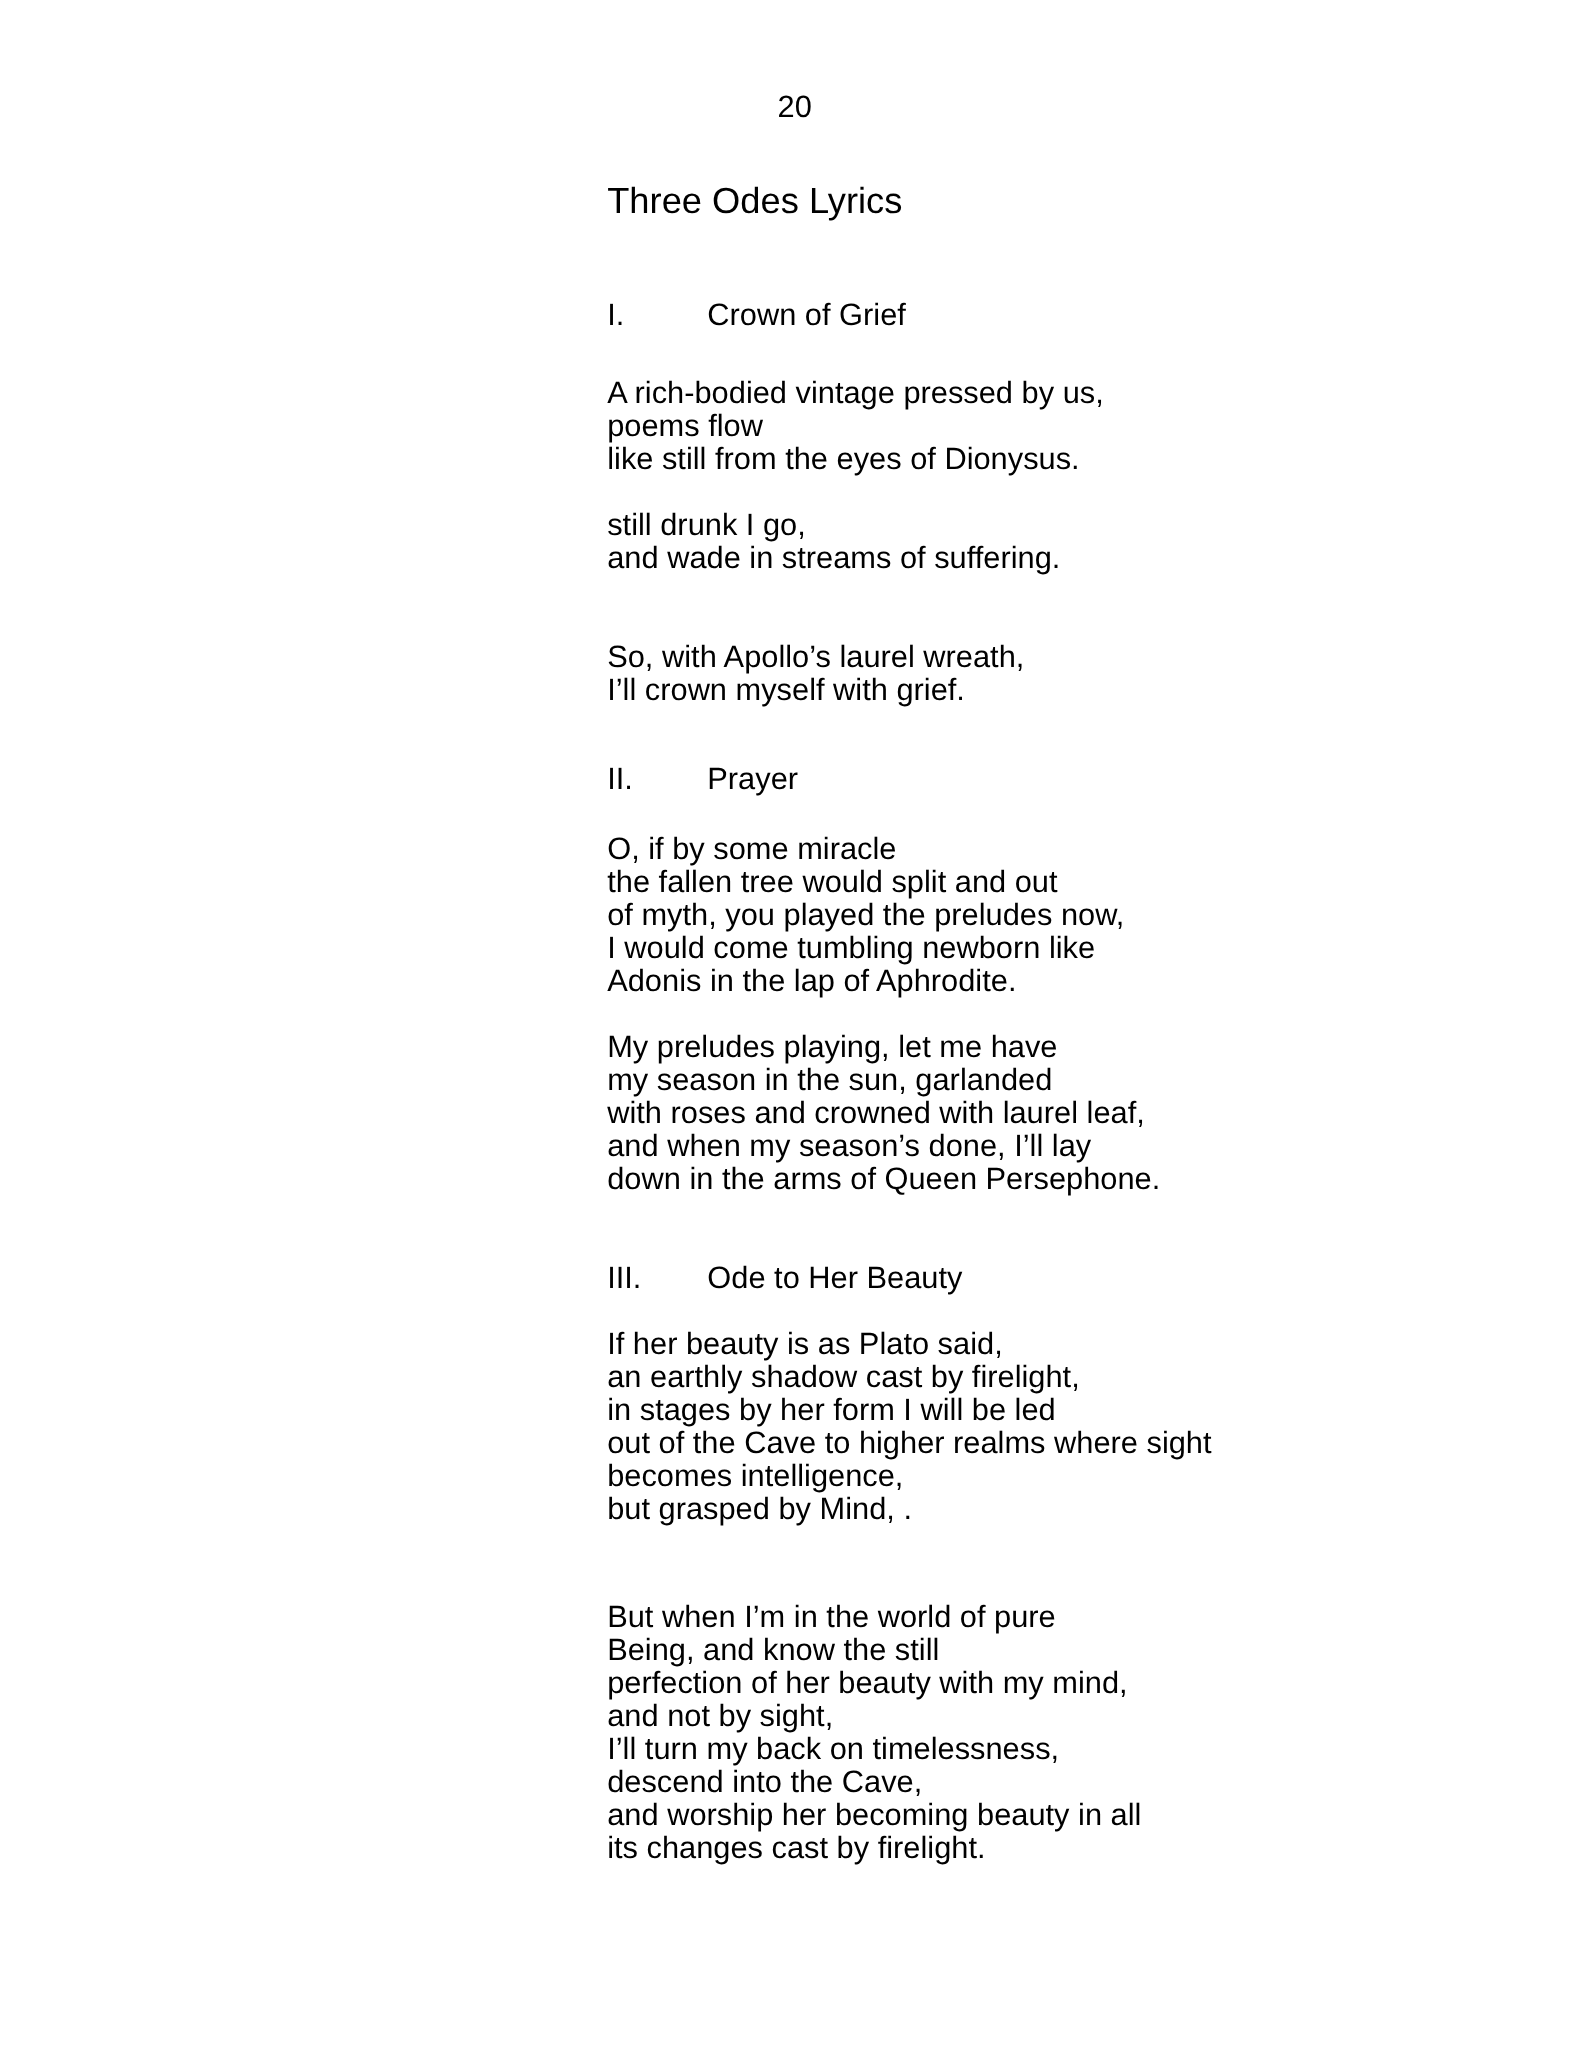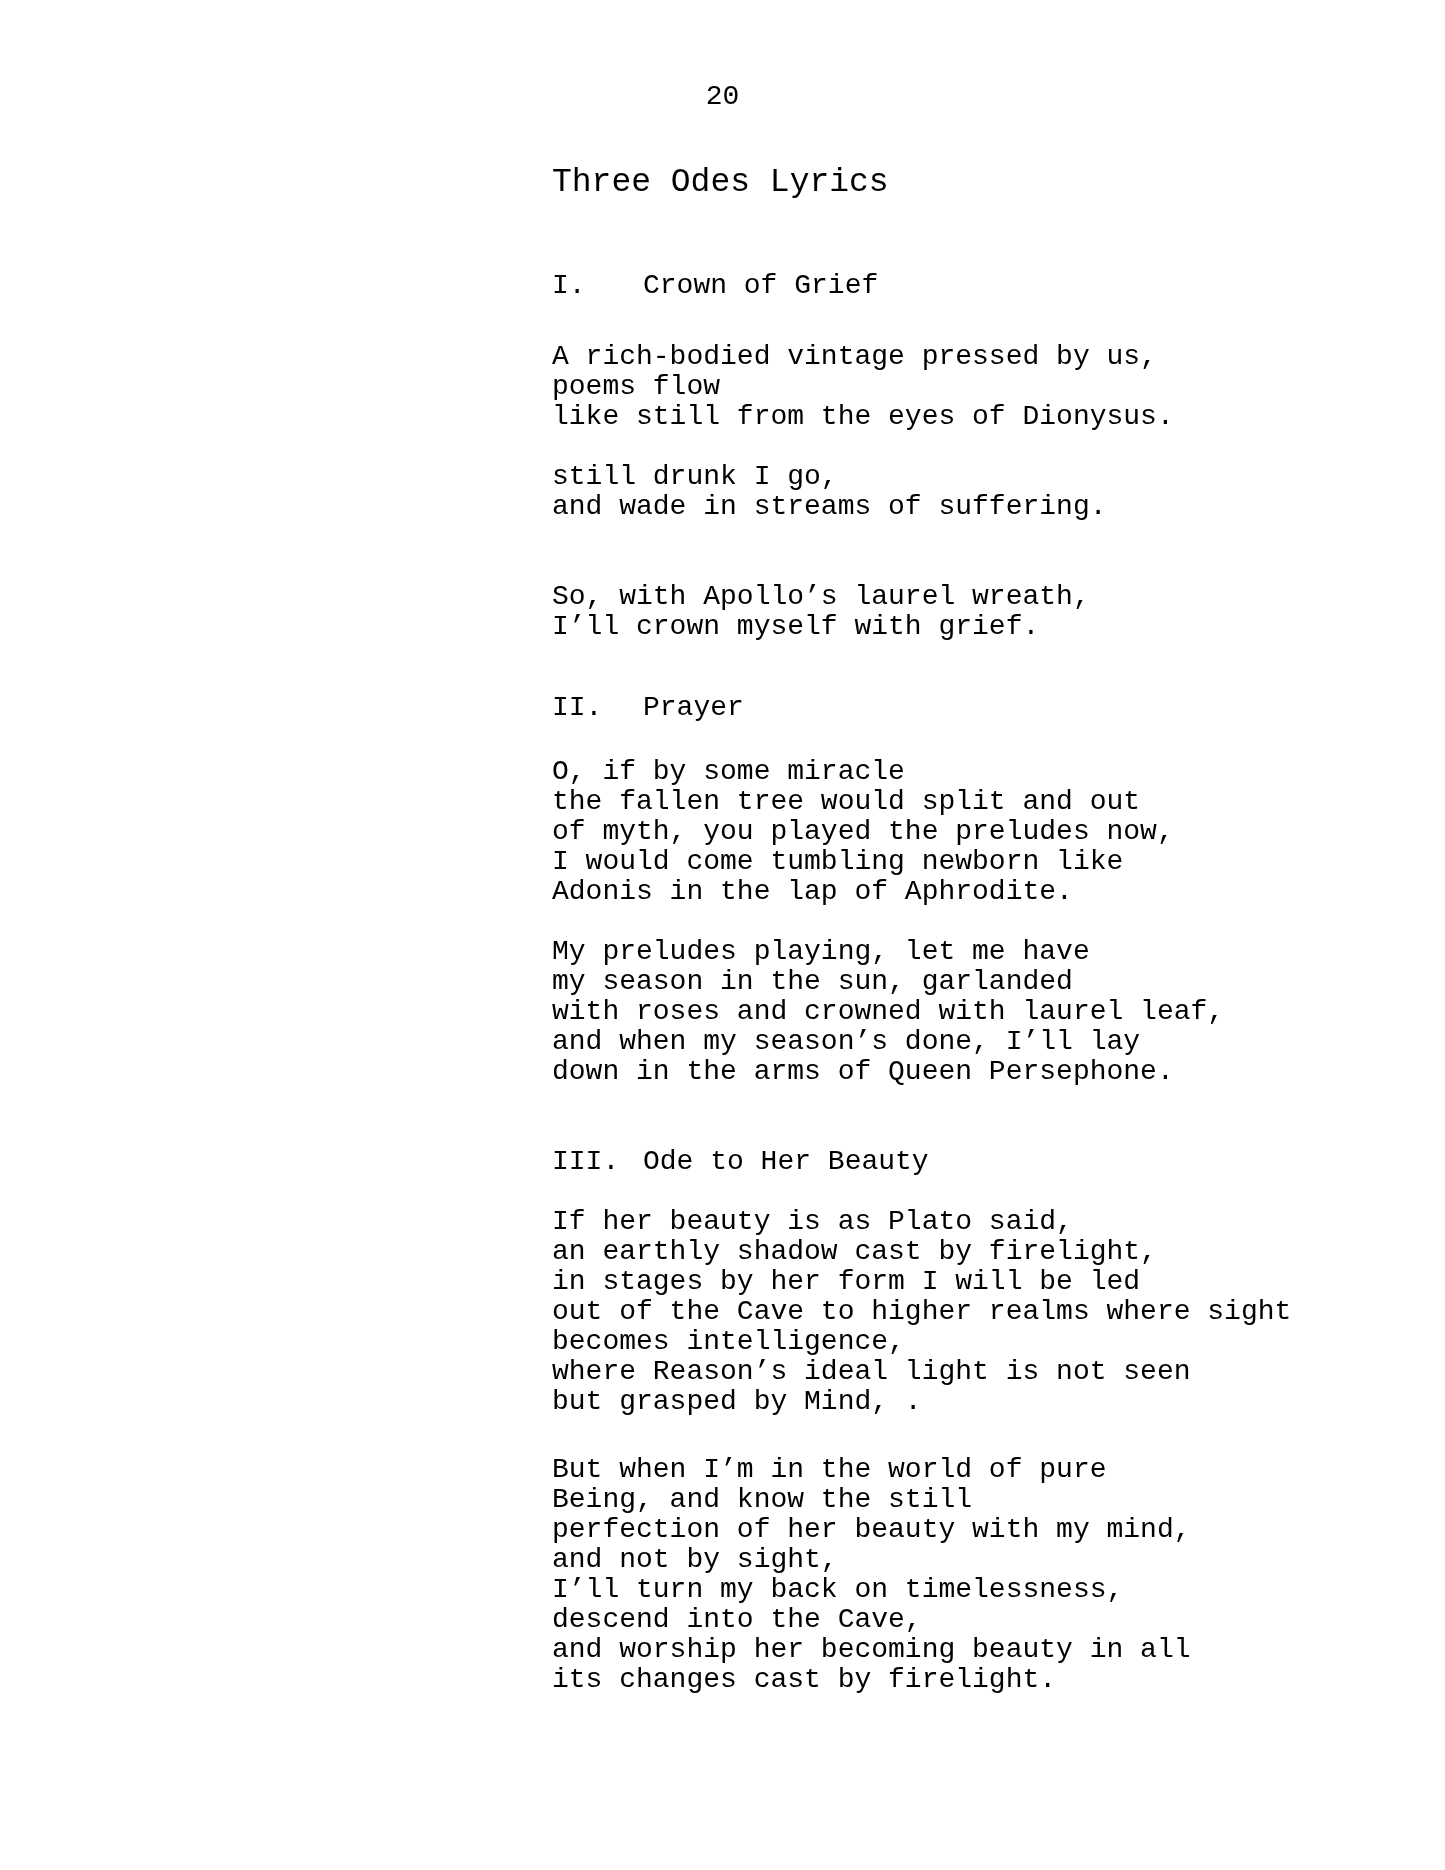--- a/index.html
+++ b/index.html
@@ -6,21 +6,21 @@
     margin: 0;
     padding: 0;
     background: #ffffff;
   }
   .page {
     position: relative;
     width: 1445px;
     height: 1706px;
     background: #ffffff;
     color: #000000;
-    font-family: Liberation Mono, monospace;
+    font-family: Liberation Sans, sans-serif;
     overflow: hidden;
   }
   .page-number {
     position: absolute;
     top: 82px;
     left: 0;
     width: 100%;
     text-align: center;
     font-size: 28px;
     line-height: 30px;
@@ -109,21 +109,20 @@
 
   <div class="sec-head" id="sec3-head">
     <span class="numeral">III.</span><span class="sec-title">Ode to Her Beauty</span>
   </div>
   <div class="stanza" id="sec3-stanza1">
     <div class="line">If her beauty is as Plato said,</div>
     <div class="line">an earthly shadow cast by firelight,</div>
     <div class="line">in stages by her form I will be led</div>
     <div class="line">out of the Cave to higher realms where sight</div>
     <div class="line">becomes intelligence,</div>
-    <div class="line">where Reason’s ideal light is not seen</div>
     <div class="line">but grasped by Mind, .</div>
   </div>
   <div class="stanza" id="sec3-stanza2">
     <div class="line">But when I’m in the world of pure</div>
     <div class="line">Being, and know the still</div>
     <div class="line">perfection of her beauty with my mind,</div>
     <div class="line">and not by sight,</div>
     <div class="line">I’ll turn my back on timelessness,</div>
     <div class="line">descend into the Cave,</div>
     <div class="line">and worship her becoming beauty in all</div>

